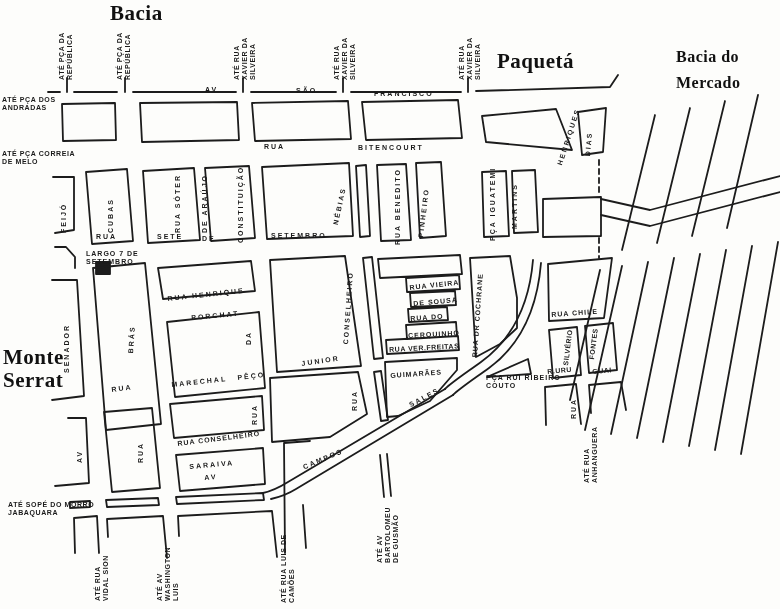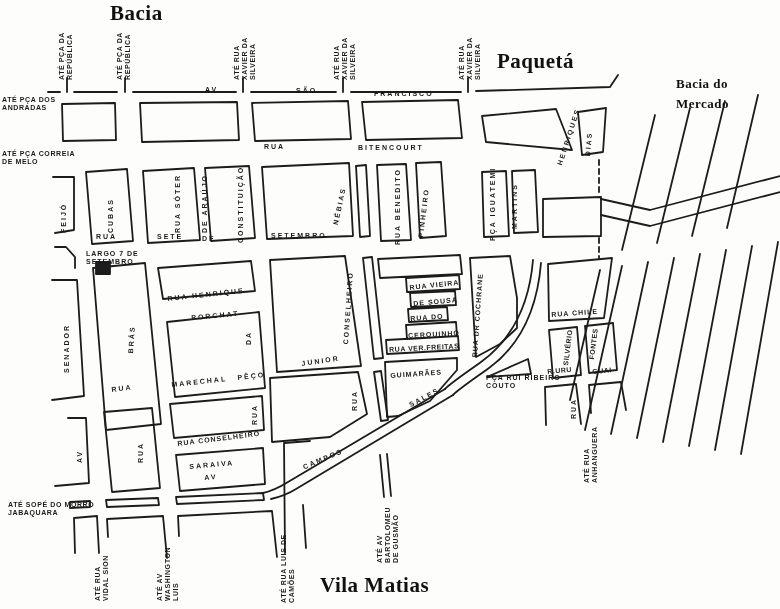--- a/index.html
+++ b/index.html
@@ -46,22 +46,22 @@
     <path d="M70,502 L90,501 L90,507 L70,508 Z M106,500 L158,498 L159,505 L107,507 Z M176,497 L263,493 L264,500 L177,504 Z"></path>
     <path d="M380,455 L384,497 M387,454 L391,496"></path>
     <path stroke-dasharray="5,4" d="M599,160 L599,196 M599,238 L599,258"></path>
     <path d="M601,199 L650,210 L780,176 M601,215 L650,226 L780,192"></path>
     <path d="M655,115 L622,250 M690,108 L657,243 M725,101 L692,236 M758,95 L727,228"></path>
     <path d="M600,270 L570,400 M622,266 L585,430 M648,262 L611,434 M674,258 L637,438 M700,254 L663,442 M726,250 L689,446 M752,246 L715,450 M778,242 L741,454"></path>
   </svg>
 
   <div class="title" style="left:110px;top:2px;">Bacia</div>
   <div class="title" style="left:497px;top:5px;margin-top:45px;">Paquetá</div>
-  <div class="title wrap" style="left:676px;top:74px;width:104px;font-size:13px;line-height:20px;">Bacia do Mercado</div>
-  <div class="title" style="left:320px;top:574px;">Vila Matias</div>
+  <div class="title wrap" style="left:676px;top:44px;width:104px;font-size:16px;line-height:26px;">Bacia do Mercado</div>
+  <div class="title wrap" style="left:3px;top:346px;width:82px;">Monte Serrat</div>
 
   <div class="lbl edge v wrap" style="left:58px;top:80px;width:64px;">ATÉ PÇA DA REPÚBLICA</div>
   <div class="lbl edge v wrap" style="left:116px;top:80px;width:64px;">ATÉ PÇA DA REPÚBLICA</div>
   <div class="lbl edge v wrap" style="left:233px;top:80px;width:66px;">ATÉ RUA XAVIER DA SILVEIRA</div>
   <div class="lbl edge v wrap" style="left:333px;top:80px;width:66px;">ATÉ RUA XAVIER DA SILVEIRA</div>
   <div class="lbl edge v wrap" style="left:458px;top:80px;width:66px;">ATÉ RUA XAVIER DA SILVEIRA</div>
   <div class="lbl edge wrap" style="left:2px;top:96px;width:64px;">ATÉ PÇA DOS ANDRADAS</div>
   <div class="lbl edge wrap" style="left:2px;top:150px;width:80px;">ATÉ PÇA CORREIA DE MELO</div>
   <div class="lbl edge wrap" style="left:8px;top:501px;width:92px;">ATÉ SOPÉ DO MORRO JABAQUARA</div>
   <div class="lbl edge v wrap" style="left:94px;top:601px;width:58px;">ATÉ RUA VIDAL SION</div>

